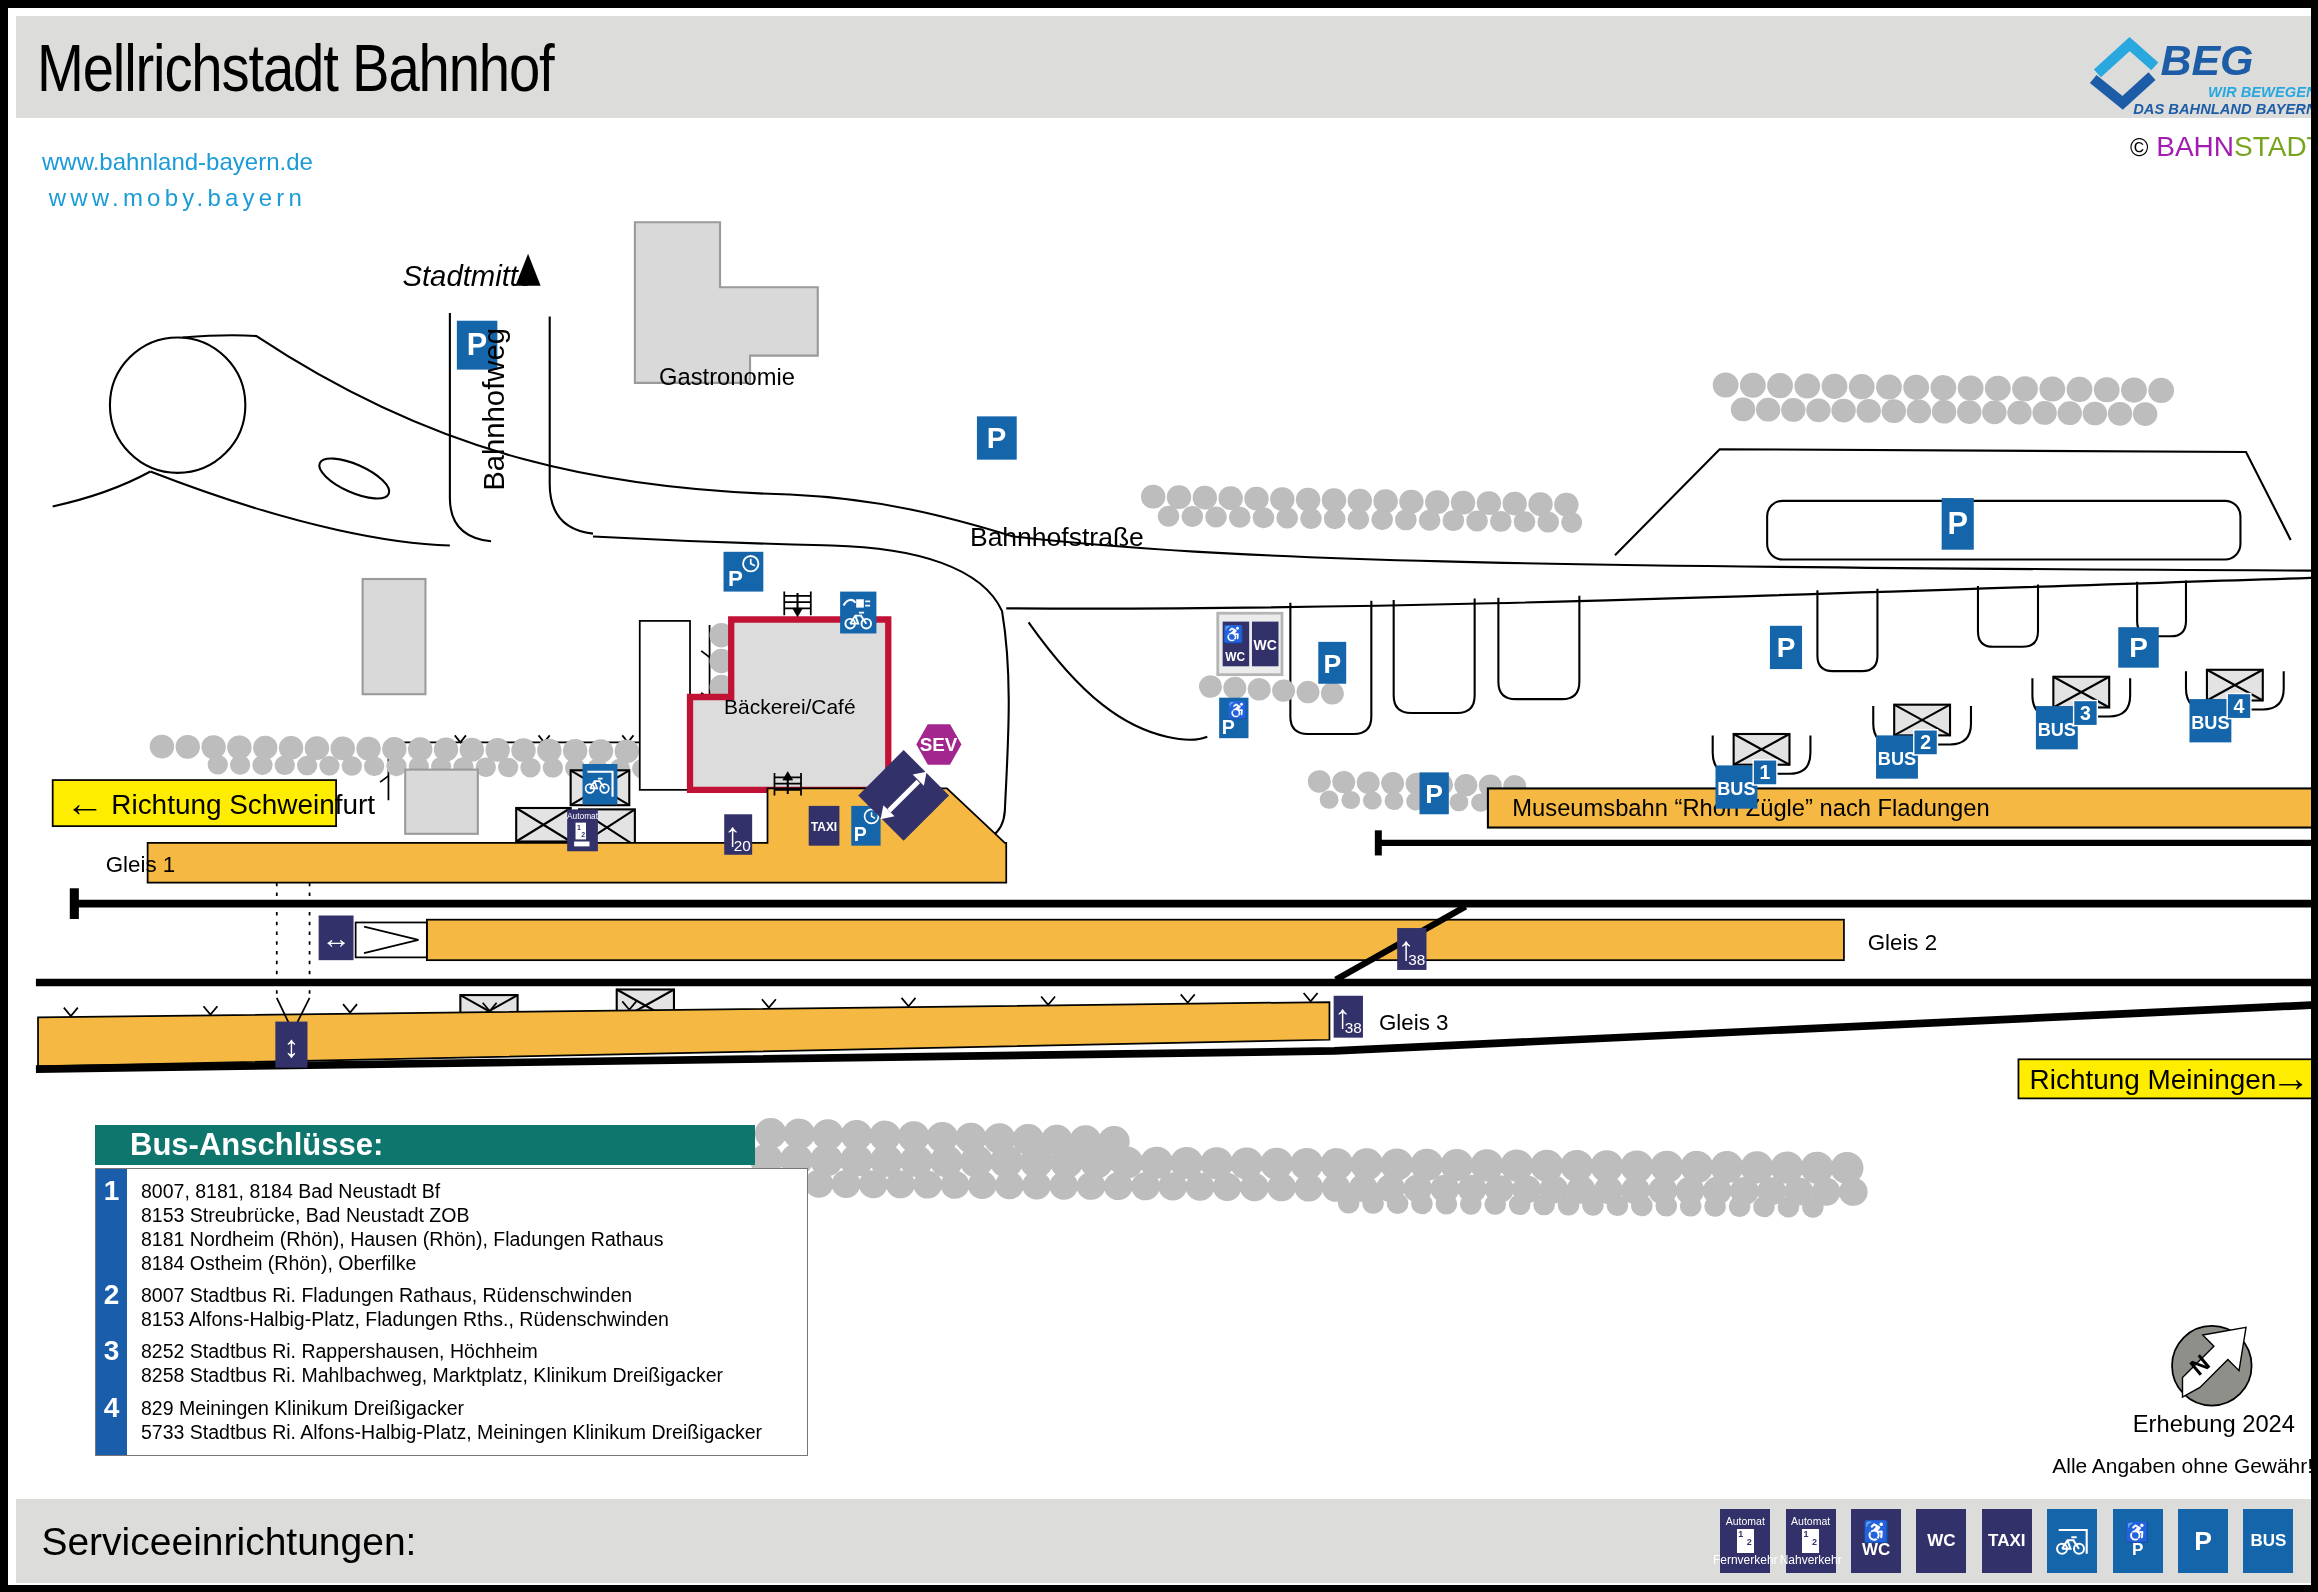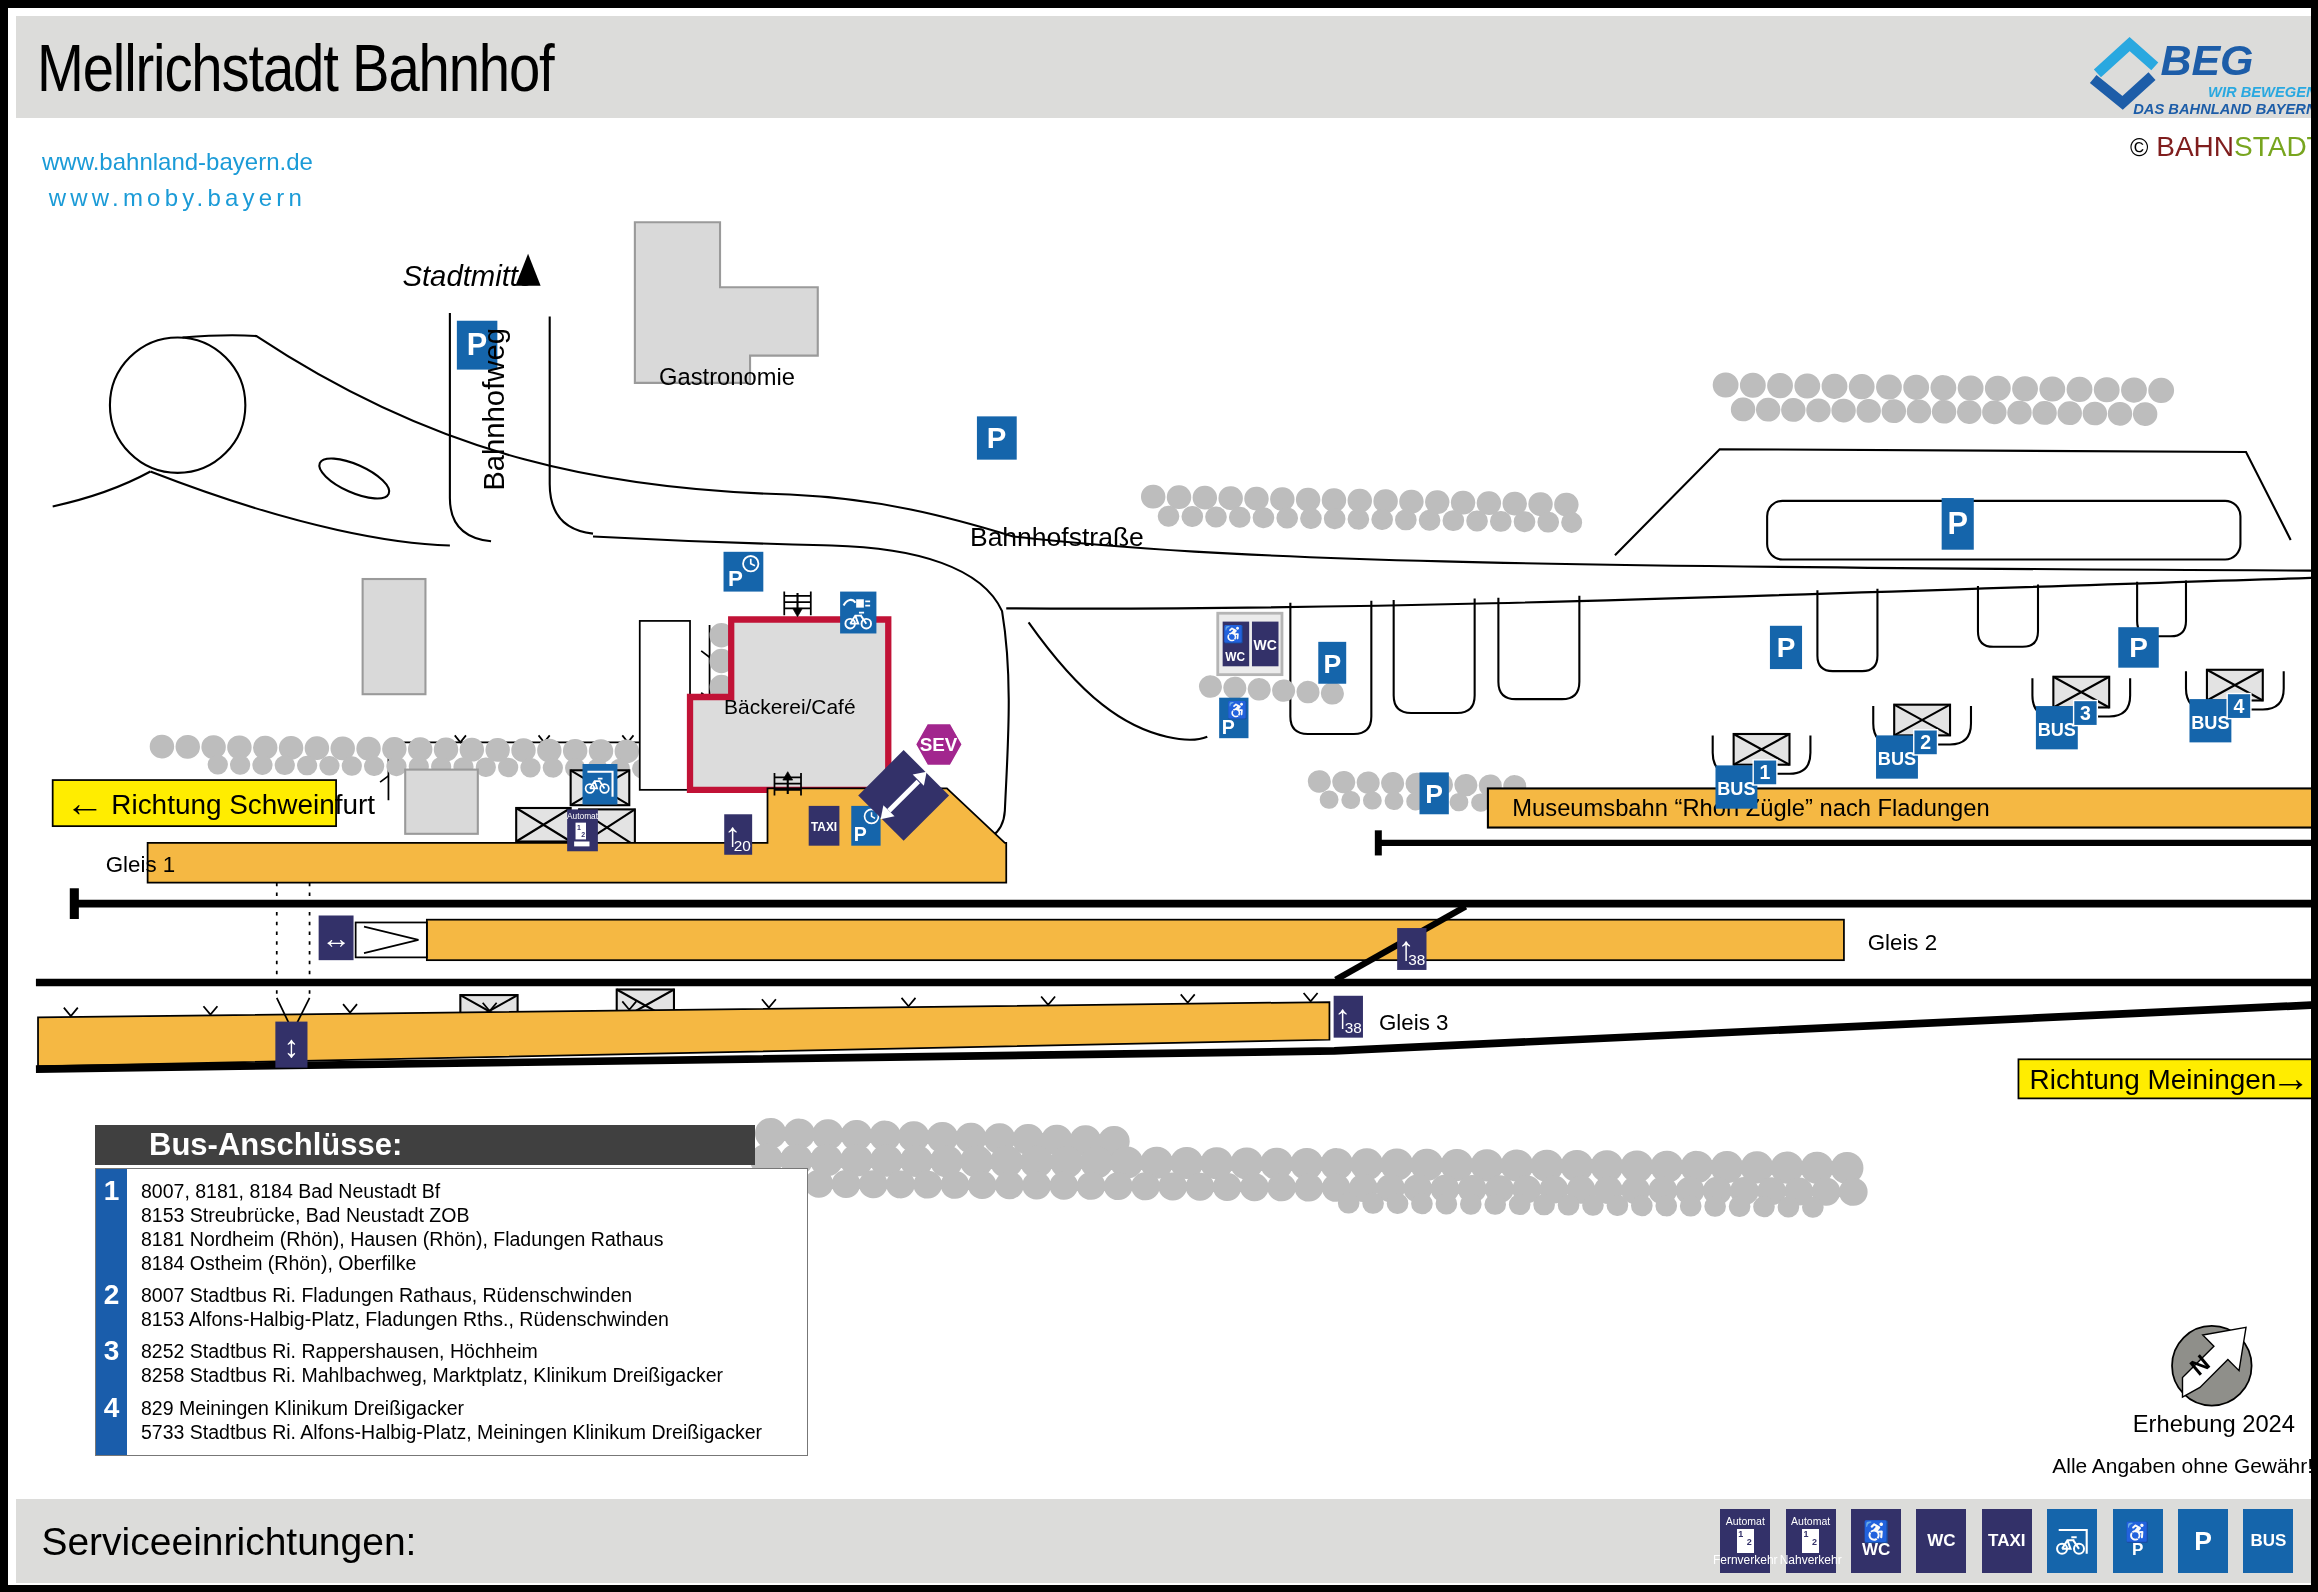--- a/index.html
+++ b/index.html
@@ -11,26 +11,26 @@
   .title{position:absolute;left:21px;top:12.6px;font-size:67px;color:#000;white-space:nowrap;
          transform:scaleX(.84);transform-origin:left top;letter-spacing:-1.4px;}
   .links{position:absolute;left:34px;top:136px;color:#1b9bd7;font-size:24px;line-height:36px;text-align:center;}
   .links .l2{letter-spacing:4.2px;}
   .beg{position:absolute;left:2066px;top:14px;width:237px;height:91px;}
   .beg .word{position:absolute;left:78px;top:5.6px;font-size:43px;font-style:italic;font-weight:bold;color:#1d5da8;}
   .beg .t1{position:absolute;right:2.8px;top:54px;font-size:14.7px;font-style:italic;font-weight:bold;color:#29a8e0;}
   .beg .t2{position:absolute;right:2.8px;top:71px;font-size:14.7px;font-style:italic;font-weight:bold;color:#1d5da8;}
   .credit{position:absolute;left:2122px;top:123px;width:183px;text-align:right;font-size:28px;white-space:nowrap;}
   .credit .c{font-size:25px;color:#000;}
-  .credit .g{color:#7f1d1d;}
+  .credit .g{color:#a21caf;}
   .credit .gr{color:#78a51f;}
   
   .legend{position:absolute;left:87px;top:1117px;width:713px;}
-  .legend .head{width:660px;height:40px;background:#404040;color:#fff;font-weight:bold;
-                font-size:31px;line-height:39px;padding-left:54px;box-sizing:border-box;}
+  .legend .head{width:660px;height:40px;background:#0f766e;color:#fff;font-weight:bold;
+                font-size:31px;line-height:39px;padding-left:35px;box-sizing:border-box;}
   .legend .body{position:relative;margin-top:2.8px;width:713px;border:1.4px solid #777;
                 background:#fff;box-sizing:border-box;padding:5.6px 0 7px 0;}
   .legend .col{position:absolute;left:0;top:0;bottom:0;width:31px;background:#1a5dab;}
   .lrow{position:relative;padding:4.2px 7px 4.2px 45px;font-size:19.5px;line-height:24px;color:#000;}
   .lrow .num{position:absolute;left:0;top:4.2px;width:31px;text-align:center;color:#fff;
              font-weight:bold;font-size:28px;}
   
   .ftr{position:absolute;left:8.4px;top:1491px;width:2302px;height:84px;background:#dcdcda;}
   .ftr .cap{position:absolute;left:25px;top:21px;font-size:39px;color:#000;}
   .ficons{position:absolute;right:25px;top:9.8px;display:flex;gap:15.4px;}

